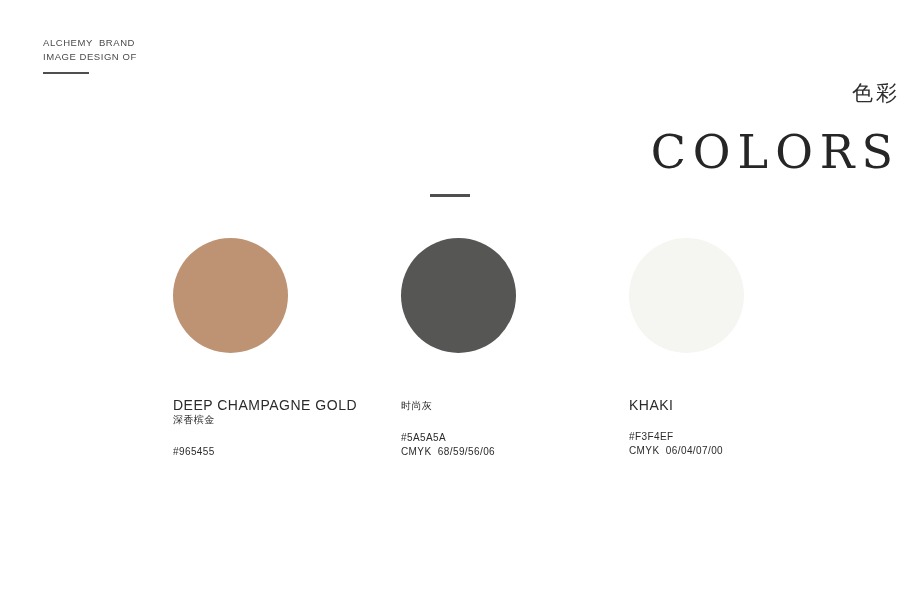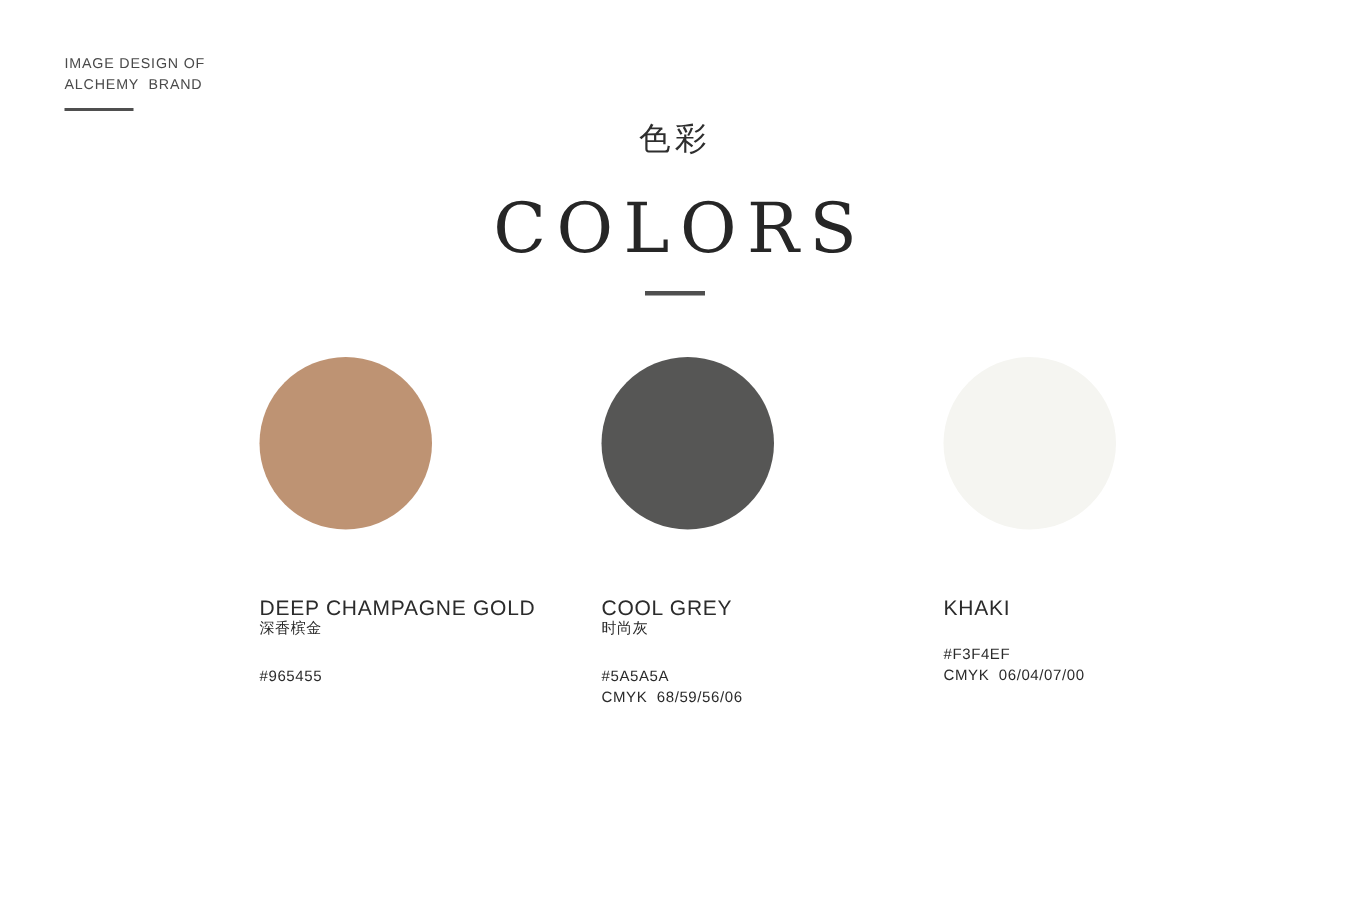--- a/index.html
+++ b/index.html
@@ -36,21 +36,21 @@
     background: #4F4F4F;
     margin-top: 9px;
   }
 
   
   .title-block {
     position: absolute;
     left: 0;
     top: 80px;
     width: 900px;
-    text-align: center;
+    text-align: right;
   }
   .title-cn {
     font-size: 21px;
     letter-spacing: 3px;
     color: #2E2E2E;
     line-height: 26px;
   }
   .title-en {
     margin-top: 20px;
     font-family: "DejaVu Serif", "Liberation Serif", serif;
@@ -117,22 +117,22 @@
     letter-spacing: 0.4px;
     color: #2B2B2B;
     line-height: 14px;
     white-space: pre;
   }
 </style>
 </head>
 <body>
 
 <div class="brandmark">
+  <div class="brandmark-line">ALCHEMY  BRAND</div>
   <div class="brandmark-line">IMAGE DESIGN OF</div>
-  <div class="brandmark-line">ALCHEMY  BRAND</div>
   <div class="brandmark-rule"></div>
 </div>
 
 <div class="title-block">
   <div class="title-cn">色彩</div>
   <div class="title-en">COLORS</div>
   <div class="title-rule"></div>
 </div>
 
 <div class="swatch-row">
@@ -144,21 +144,20 @@
       <div class="swatch-name-cn">深香槟金</div>
     </div>
     <div class="swatch-codes">
       <div class="swatch-hex">#965455</div>
     </div>
   </div>
 
   <div class="swatch-col">
     <div class="swatch-circle" style="background-color: rgb(86, 86, 85);"></div>
     <div class="swatch-names">
-      <div class="swatch-name-en">COOL GREY</div>
       <div class="swatch-name-cn">时尚灰</div>
     </div>
     <div class="swatch-codes">
       <div class="swatch-hex">#5A5A5A</div>
       <div class="swatch-cmyk">CMYK  68/59/56/06</div>
     </div>
   </div>
 
   <div class="swatch-col">
     <div class="swatch-circle" style="background-color: rgb(245, 245, 241);"></div>

